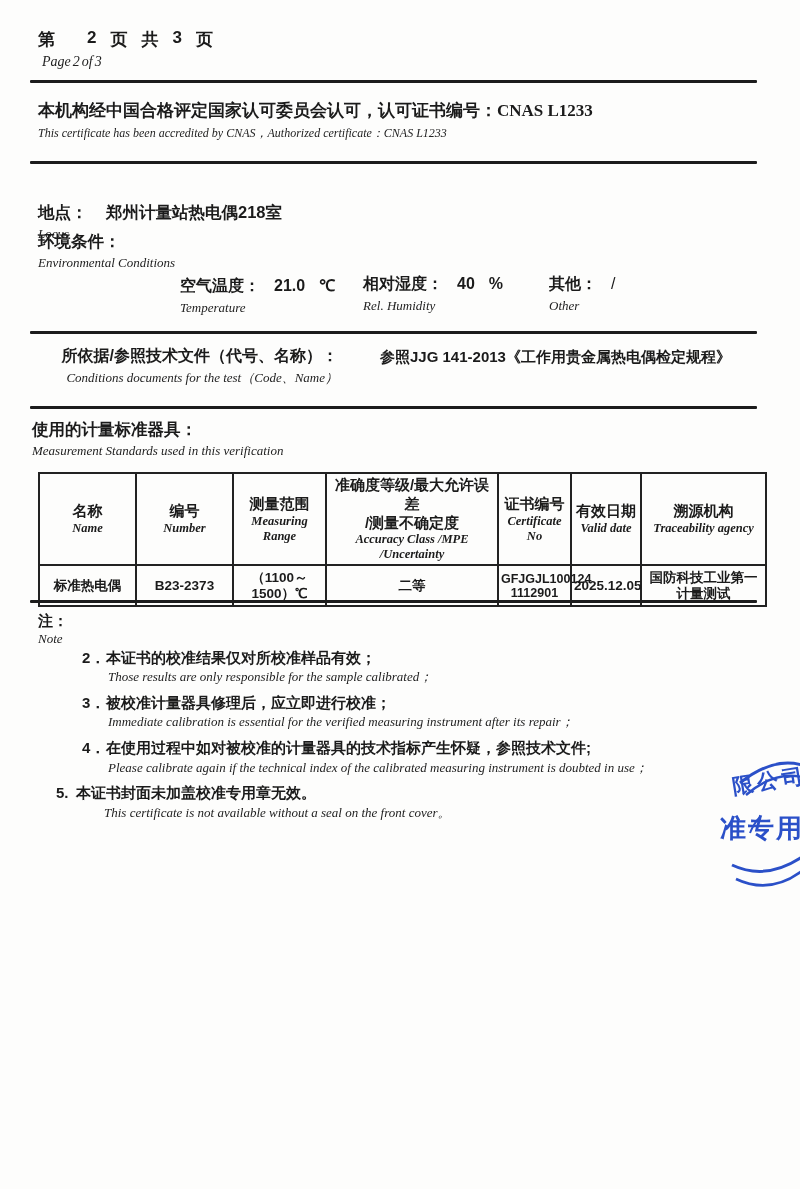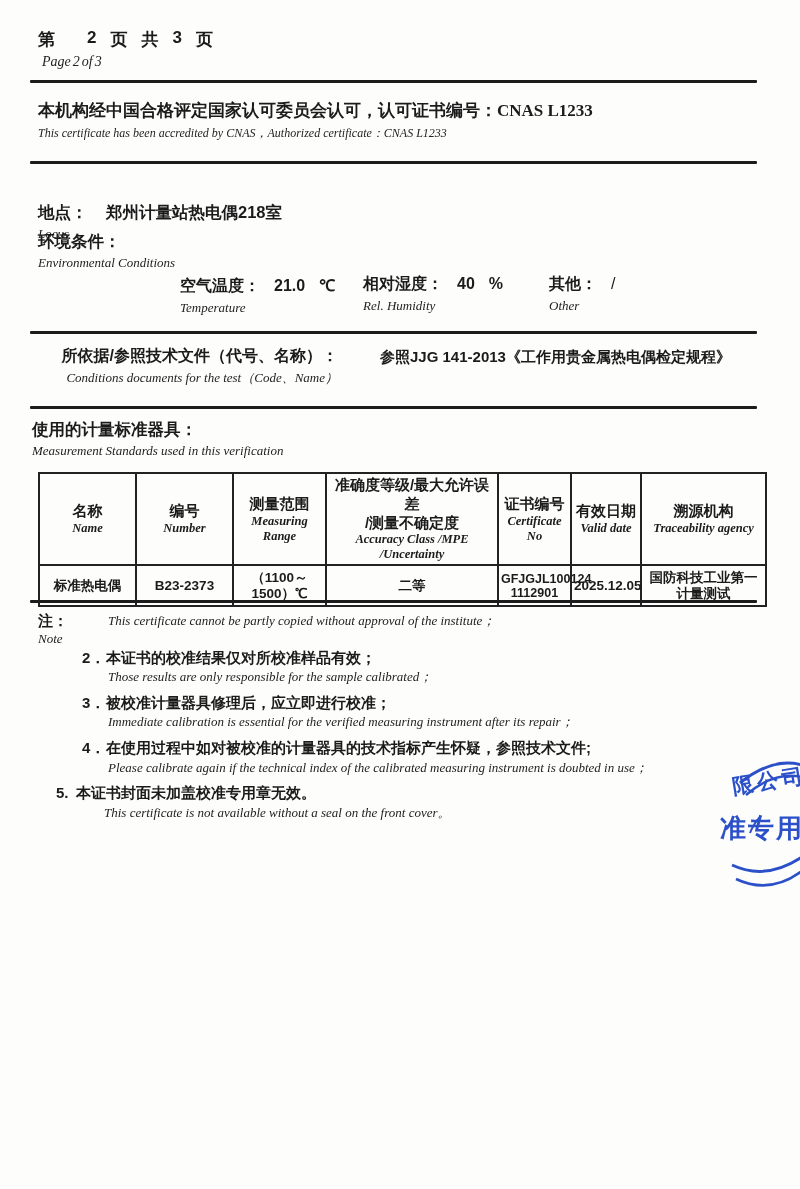--- a/index.html
+++ b/index.html
@@ -220,21 +220,20 @@
 
   <div class="rule" style="top:600px;"></div>
 
   <div class="notes">
     <div class="note-row">
       <div class="note-side">
         <div class="zh">注：</div>
         <div class="en">Note</div>
       </div>
       <div class="note-body">
-        <div class="note-en-line en">This certificate cannot be partly copied without approval of the institute；</div>
       </div>
     </div>
     <div class="note-row">
       <div class="note-side"></div>
       <div class="note-body">
         <div class="note-zh-line"><span class="note-num">2．</span><span>本证书的校准结果仅对所校准样品有效；</span></div>
         <div class="note-en-line en">Those results are only responsible for the sample calibrated；</div>
       </div>
     </div>
     <div class="note-row">

